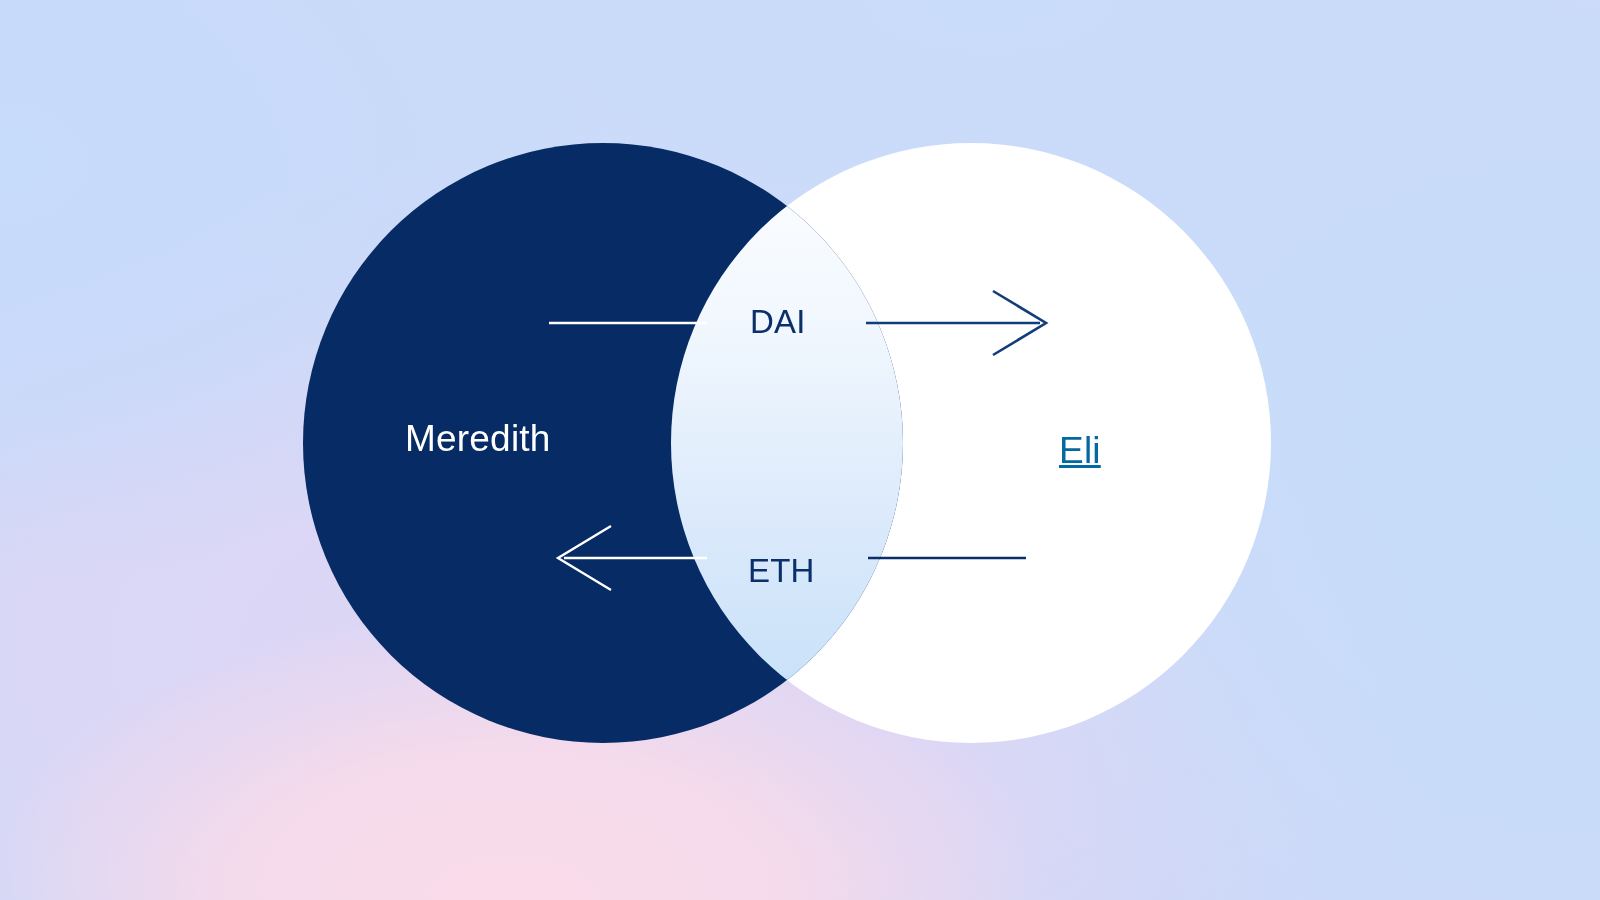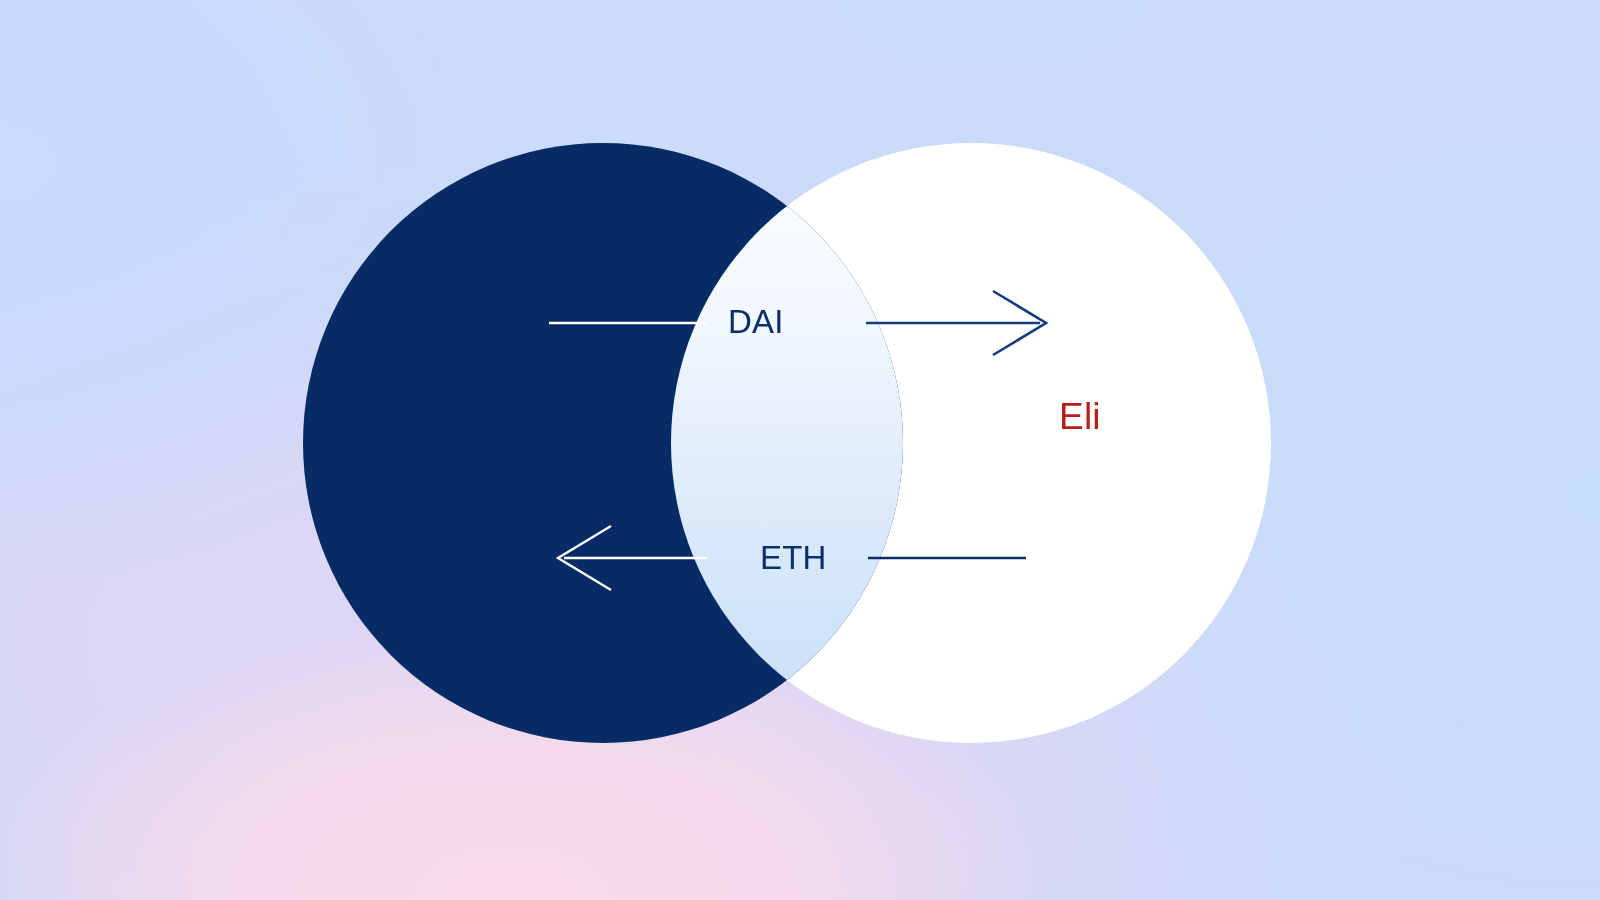--- a/index.html
+++ b/index.html
@@ -47,36 +47,36 @@
   }
 
   .label-meredith {
     left: 405px;
     top: 418px;
     font-size: 37px;
     color: #ffffff;
   }
   .label-eli {
     left: 1059px;
-    top: 396px;
+    top: 430px;
     font-size: 37px;
-    color: #b91c1c;
+    color: #0369a1;
+    text-decoration: underline;
   }
   .label-dai {
-    left: 728px;
+    left: 750px;
     top: 303px;
     font-size: 33px;
     color: #0b2f68;
   }
   .label-eth {
     left: 748px;
-    top: 539px;
+    top: 552px;
     font-size: 33px;
     color: #0b2f68;
-    margin-left: 12px;
   }
   .label-caption {
     left: 689px;
     top: 791px;
     font-size: 33px;
     color: #0b2f68;
   }
 </style>
 </head>
 <body>
@@ -124,20 +124,21 @@
 
     <path d="M 993 291 L 1046 323 L 993 355" fill="none" stroke="#113d7a" stroke-width="2.6" stroke-linecap="butt" stroke-linejoin="miter"></path>
 
     <line x1="868" y1="558" x2="1026" y2="558" stroke="#0b2f68" stroke-width="2.6"></line>
 
     <line x1="564" y1="558" x2="707" y2="558" stroke="#ffffff" stroke-width="2.4"></line>
 
     <path d="M 611 526 L 558 558 L 611 590" fill="none" stroke="#ffffff" stroke-width="2.4" stroke-linecap="butt" stroke-linejoin="miter"></path>
   </svg>
 
+  <div class="label label-meredith">Meredith</div>
 
   <div class="label label-eli">Eli</div>
 
   <div class="label label-dai">DAI</div>
 
   <div class="label label-eth">ETH</div>
 
 
 </div>
 

